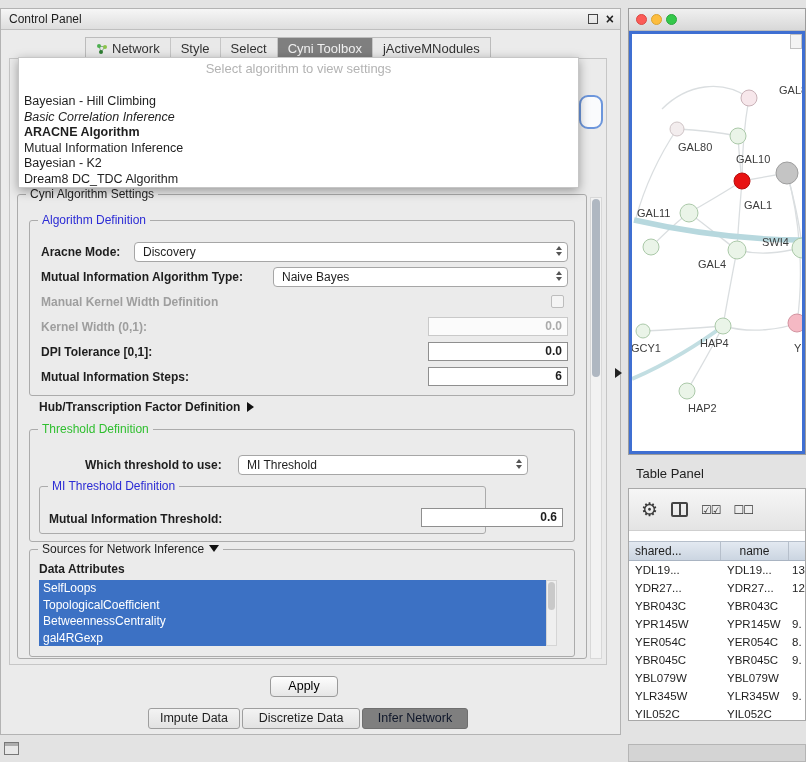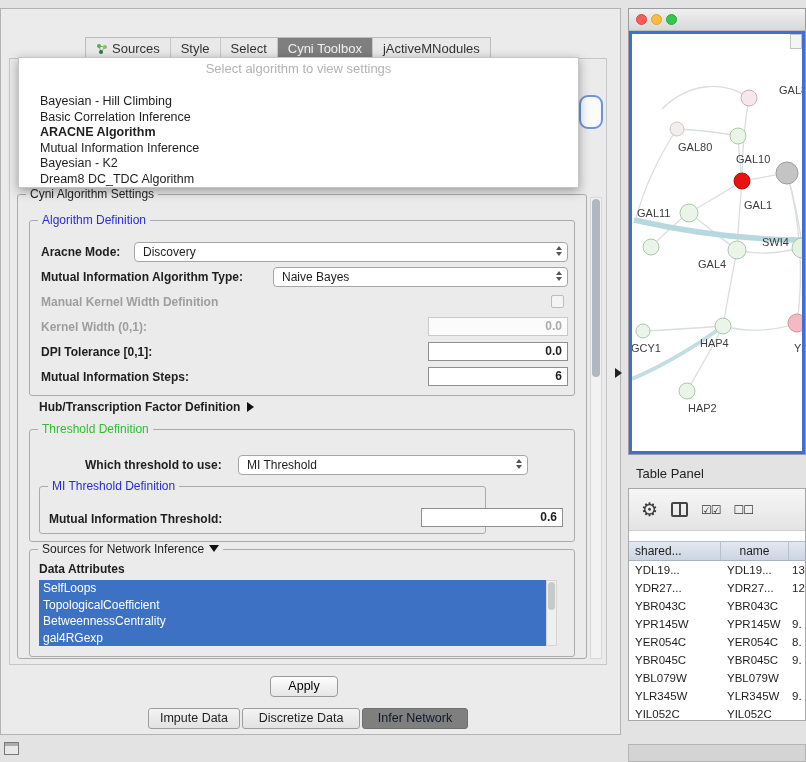--- a/index.html
+++ b/index.html
@@ -65,21 +65,21 @@
     background:linear-gradient(#FDFDFD,#E6E6E6); font-size:12.5px; text-align:center; line-height:19px; font-family:"Liberation Sans",sans-serif; }
 
   .btab { position:absolute; top:699px; height:21px; border:1px solid #9E9E9E; border-radius:3px;
     background:linear-gradient(#F3F3F3,#E2E2E2); font-size:12.5px; text-align:center; line-height:19px; }
   .btab.dark { background:#7F7F7F; color:#0f172a; border-color:#6F6F6F; }
 
   
   .algo-popup { position:absolute; left:17px; top:48px; width:561px; height:131px; background:#FFF;
     border:1px solid #C6C6C6; box-shadow:0 3px 10px rgba(0,0,0,0.35); z-index:60; font-size:12.5px; }
   .popup-placeholder { color:#B3B3B3; text-align:center; padding-top:3px; font-size:13px; }
-  .popup-item { position:absolute; left:0; right:0; height:15.5px; line-height:15.5px; padding-left:21px; white-space:nowrap; }
+  .popup-item { position:absolute; left:0; right:0; height:15.5px; line-height:15.5px; padding-left:5px; white-space:nowrap; }
   .popup-item.selected { font-weight:bold; }
 
   .focus-fragment { position:absolute; left:578px; top:86px; width:24px; height:34px; border:2px solid #6C96DC;
     border-radius:9px; background:#FAFBFD; z-index:55; }
 
   .split-arrow { position:absolute; left:615px; top:368px; width:0; height:0;
     border-top:5px solid transparent; border-bottom:5px solid transparent; border-left:7px solid #222; }
 
   
   #network-window { position:absolute; left:628px; top:8px; width:178px; height:447px; border:1px solid #9C9C9C; background:#ECECEC; }
@@ -110,30 +110,35 @@
 
   .bl-icon { position:absolute; left:4px; top:742px; width:15px; height:13px; border:1.5px solid #777; background:#E8E8E8; }
   .bl-icon::after { content:""; position:absolute; left:0; top:0; right:0; height:3px; background:#ADADAD; }
   .br-bar { position:absolute; left:628px; top:744px; width:178px; height:18px; background:#D4D4D4; border:1px solid #B5B5B5; }
 </style>
 </head>
 <body>
 
 <section id="control-panel">
 
+  <div class="cp-titlebar">
+    <span>Control Panel</span>
+    <span class="float-ic"></span>
+    <span class="close-ic">×</span>
+  </div>
 
   <div class="cp-tabs">
     <div class="tab">
       <svg width="12" height="12" viewBox="0 0 12 12">
         <path d="M3,3 L9,4 M3,3 L5,9 M9,4 L5,9" stroke="#7FA87F" stroke-width="1"></path>
         <circle cx="3" cy="3" r="2" fill="#4CAF50"></circle>
           <circle cx="9" cy="4" r="2" fill="#8BC34A"></circle>
           <circle cx="5" cy="9" r="2" fill="#2E7D32"></circle>
       </svg>
-      <span>Sources</span>
+      <span>Network</span>
     </div>
     <div class="tab">
         <span>Style</span>
       </div>
     <div class="tab">
         <span>Select</span>
       </div>
     <div class="tab selected">
         <span>Cyni Toolbox</span>
       </div>
@@ -230,21 +235,21 @@
 
   <div class="btab" style="left:147px; width:92px;">Impute Data</div>
   <div class="btab" style="left:241px; width:118px;">Discretize Data</div>
   <div class="btab dark" style="left:361px; width:106px;">Infer Network</div>
 
   <div class="focus-fragment"></div>
 
   <div class="algo-popup">
     <div class="popup-placeholder">Select algorithm to view settings</div>
     <div class="popup-item" style="top:36px;">Bayesian - Hill Climbing</div>
-    <div class="popup-item" style="top:51.5px;">Basic Correlation Inference</div>
+    <div class="popup-item" style="top:51.5px;font-style:italic;">Basic Correlation Inference</div>
     <div class="popup-item selected" style="top:67px;">ARACNE Algorithm</div>
     <div class="popup-item" style="top:82.5px;">Mutual Information Inference</div>
     <div class="popup-item" style="top:98px;">Bayesian - K2</div>
     <div class="popup-item" style="top:113.5px;">Dream8 DC_TDC Algorithm</div>
   </div>
 </section>
 
 <div class="split-arrow"></div>
 
 <section id="network-window">

